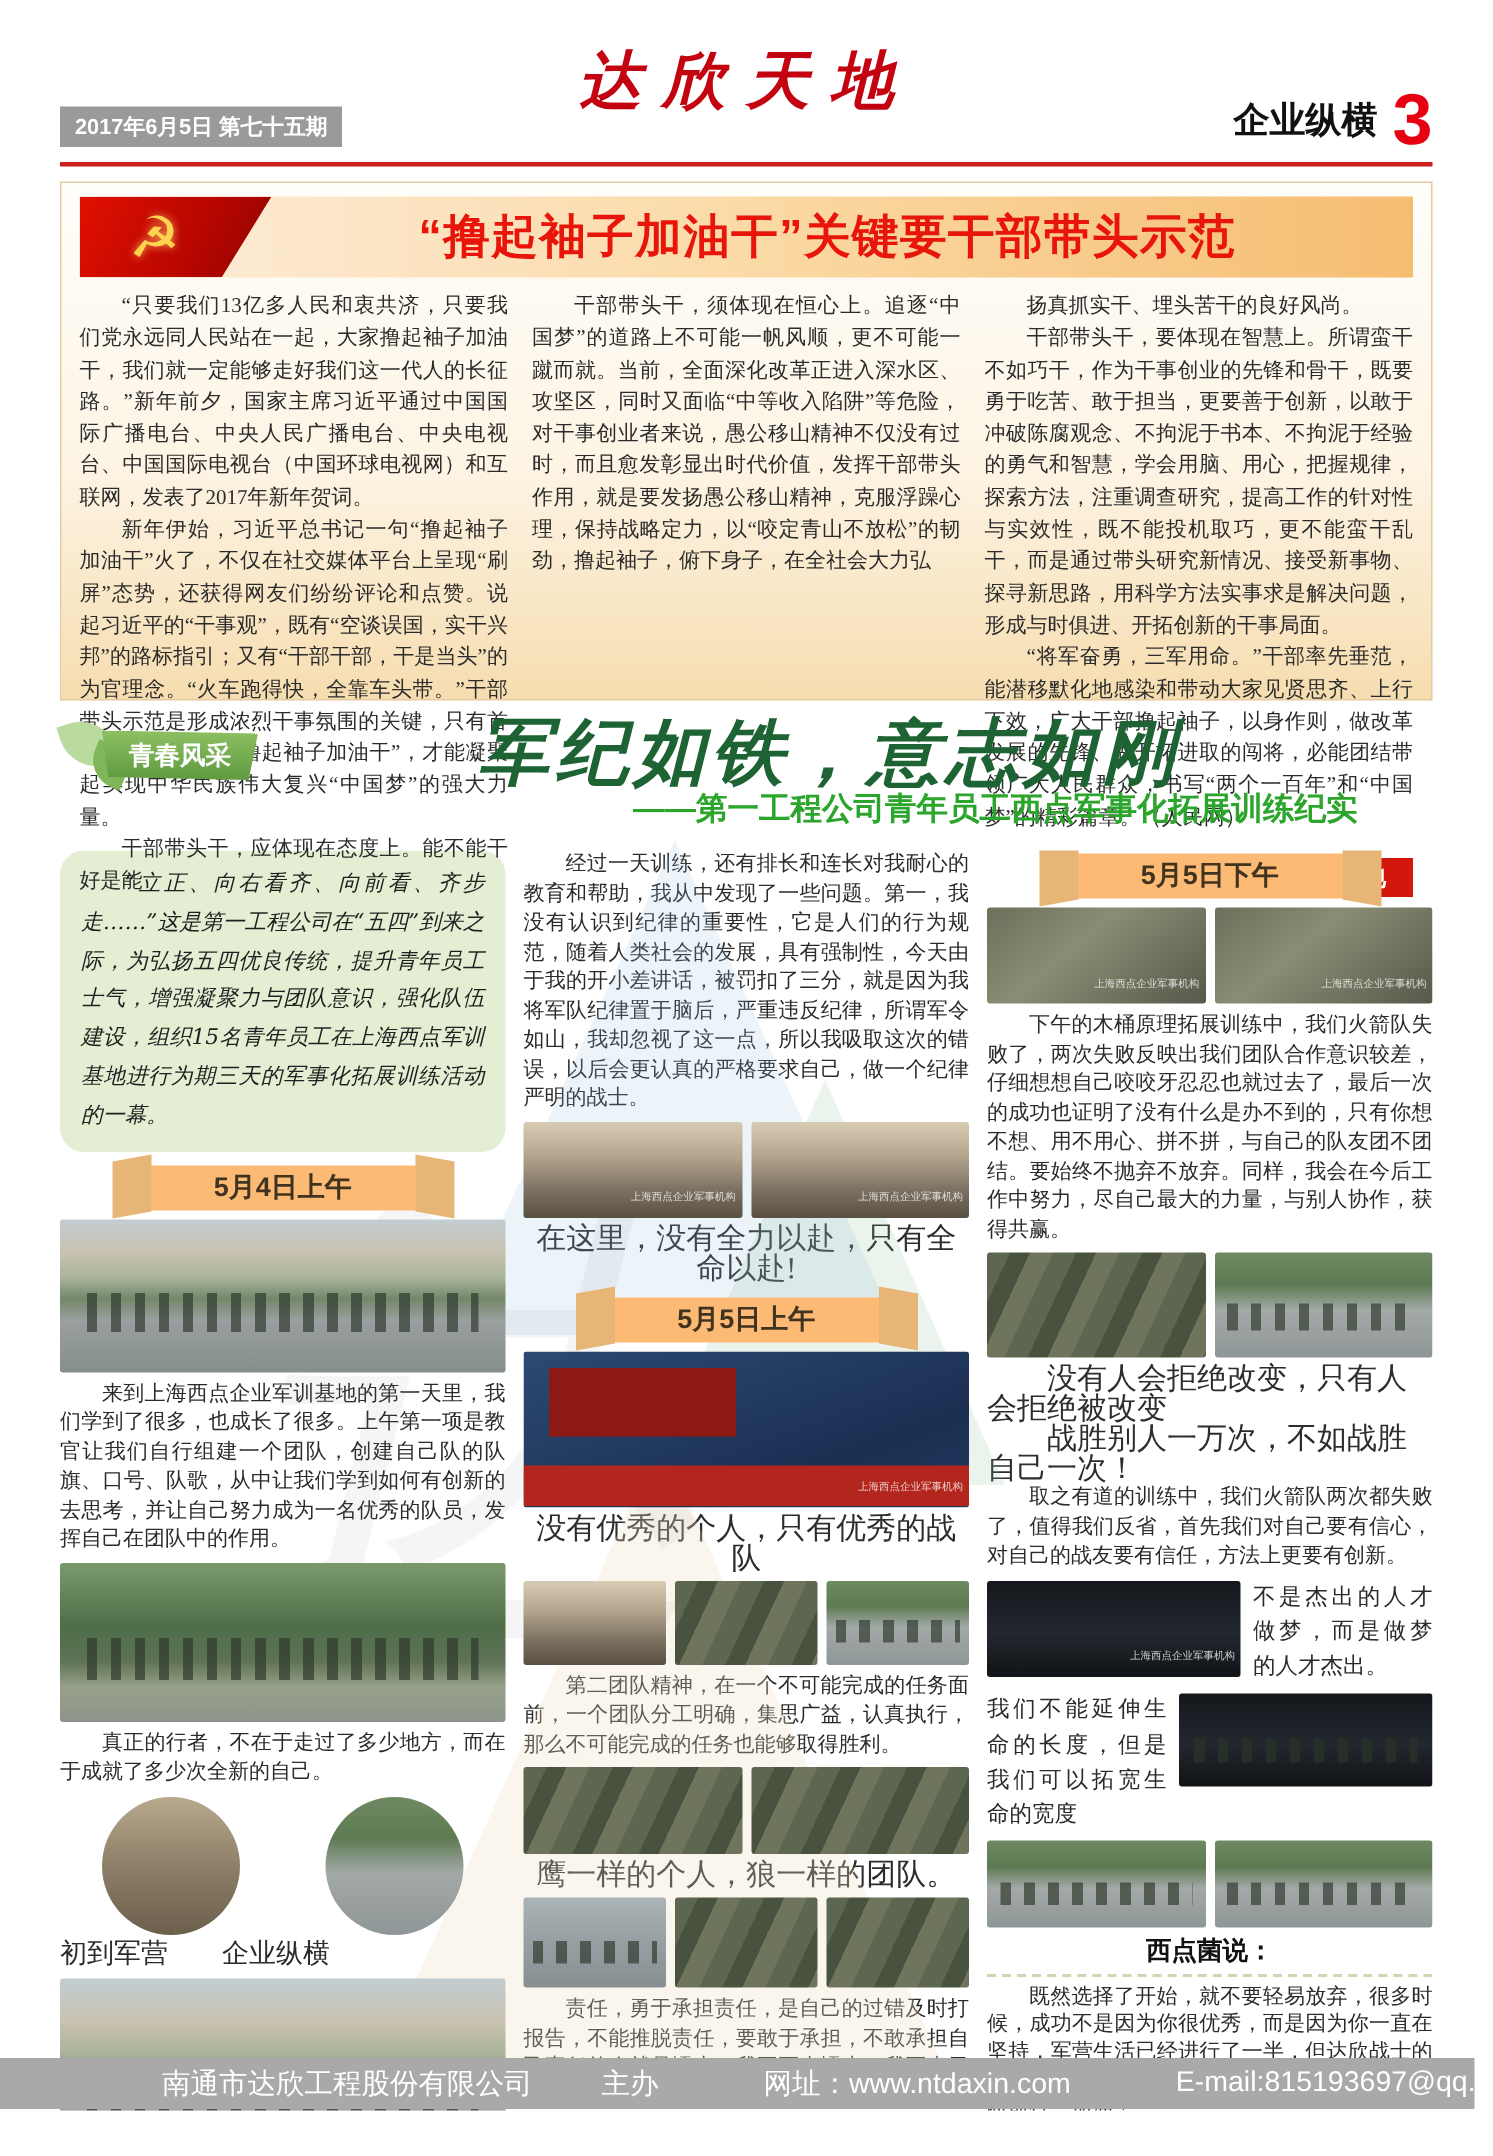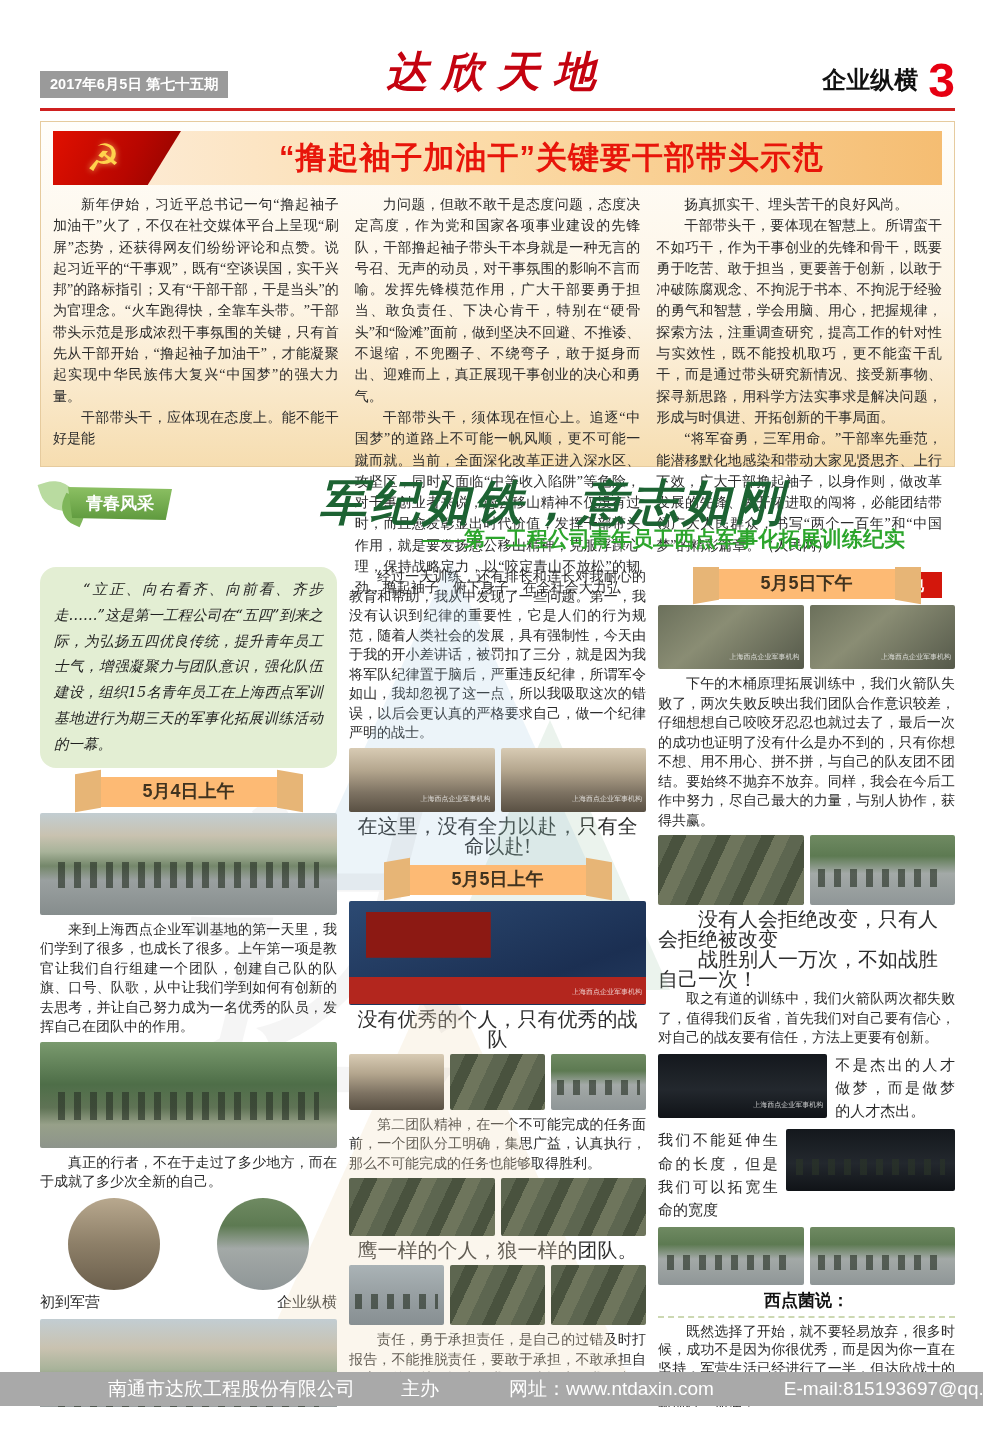--- a/index.html
+++ b/index.html
@@ -7,21 +7,21 @@
         font-family:"Liberation Serif",serif;color:#222;}
   
   .wm{position:absolute;pointer-events:none;}
   .wm-t1{left:300px;top:560px;width:0;height:0;border-left:150px solid transparent;border-right:150px solid transparent;border-bottom:330px solid rgba(150,195,220,.18);}
   .wm-t2{left:430px;top:720px;width:0;height:0;border-left:120px solid transparent;border-right:120px solid transparent;border-bottom:270px solid rgba(130,180,140,.16);}
   .wm-t3{left:250px;top:960px;width:0;height:0;border-left:190px solid transparent;border-right:190px solid transparent;border-bottom:420px solid rgba(242,222,190,.28);}
   .wm-char{left:150px;top:780px;font-size:330px;font-style:italic;color:rgba(110,110,110,.07);font-family:"DejaVu Serif",serif;line-height:1;}
   
   .hdr{position:relative;display:flex;align-items:flex-end;justify-content:space-between;margin:50px 40px 0;height:52px;}
   .hdr-date{background:#9a9a9a;color:#fff;font-family:"Liberation Sans",sans-serif;font-weight:bold;font-size:14.5px;padding:4px 10px;margin-bottom:4px;}
-  .masthead{position:absolute;left:0;right:0;text-align:center;bottom:2px;color:#c40310;font-size:42px;font-weight:bold;font-style:italic;font-family:Liberation Sans, sans-serif;letter-spacing:14px;}
+  .masthead{position:absolute;left:0;right:0;text-align:center;bottom:20px;color:#c40310;font-size:42px;font-weight:bold;font-style:italic;font-family:Liberation Sans, sans-serif;letter-spacing:14px;}
   .hdr-right{display:flex;align-items:flex-end;gap:10px;z-index:1;}
   .hdr-section{font-family:"Liberation Sans",sans-serif;font-weight:bold;font-size:24px;color:#111;margin-bottom:6px;}
   .hdr-num{font-family:"Liberation Sans",sans-serif;font-weight:bold;font-size:48px;line-height:.85;color:#e60012;}
   .red-rule{height:3px;background:#cf2020;margin:6px 40px 10px;}
   
   .a1{box-sizing:border-box;margin:0 40px;border:1px solid #e6cb9e;
       background:linear-gradient(180deg,#fffefb 0%,#fdf4e4 55%,#f6ddb0 100%);
       padding:9px 12px 10px;height:346px;}
   .a1-banner{position:relative;height:54px;display:flex;align-items:center;overflow:hidden;
       background:linear-gradient(90deg,#fdeedd 0%,#fbdaa6 50%,#f5bd72 100%);margin-bottom:9px;}
@@ -84,21 +84,21 @@
   .g-paveg{background:linear-gradient(180deg,#6f8a62 0%,#5d7a52 30%,#a3a9a7 55%,#8f9697 100%);}
   .g-night{background:linear-gradient(180deg,#14181d 0%,#23282e 55%,#101317 100%);}
   .g-indoor{background:linear-gradient(180deg,#b8a88e 0%,#8d7f68 50%,#6b5f4c 100%);}
   .g-faces{background:linear-gradient(140deg,#6b705b 0%,#8a8d74 40%,#55594a 100%);}
   .g-camo{background:repeating-linear-gradient(115deg,#5d6650 0 14px,#49523e 14px 26px,#6e755c 26px 40px);}
   .g-tent{background:
       radial-gradient(ellipse at 42% 42%,#cbb387 0 26%,rgba(0,0,0,0) 27%) ,
       linear-gradient(180deg,#7e9374 0%,#8a978f 35%,#9aa19c 60%,#868e89 100%);}
   .circles{display:flex;justify-content:space-around;margin-top:6px;}
   .circle{width:92px;height:92px;border-radius:50%;overflow:hidden;position:relative;flex:0 0 auto;}
-  .circle-caps{display:flex;justify-content:space-between;font-size:15px;margin-top:3px;}
+  .circle-caps{display:flex;justify-content:flex-start;font-size:18px;margin-top:3px;gap:36px;}
   .qrow{display:flex;gap:8px;margin-top:6px;align-items:stretch;}
   .qrow .photo{width:57%;flex:0 0 auto;}
   .qtext{flex:1;display:flex;align-items:center;font-size:15px;line-height:1.55;text-align:justify;}
   .say-title{text-align:center;font-family:"Liberation Sans",sans-serif;font-weight:bold;font-size:17px;margin-top:6px;color:#111;}
   .dash{border-top:2px dashed #ccd8b2;margin:5px 0;}
   .say-text{font-size:14px;line-height:18.5px;text-indent:2em;text-align:justify;}
   
   .footer{position:absolute;left:0;right:12px;top:1372px;height:34px;background:#a9a9a9;color:#fff;
       display:flex;align-items:center;font-family:"Liberation Sans",sans-serif;font-size:19px;}
   .footer span{white-space:nowrap;}
@@ -129,25 +129,25 @@
 
   <div class="a1">
     <div class="a1-banner">
       <div class="a1-flag">
         <span class="a1-emblem">☭</span>
       </div>
       <div class="a1-title">“撸起袖子加油干”关键要干部带头示范</div>
     </div>
     <div class="a1-cols">
       <div class="a1-col">
+        <p>“只要我们13亿多人民和衷共济，只要我们党永远同人民站在一起，大家撸起袖子加油干，我们就一定能够走好我们这一代人的长征路。”新年前夕，国家主席习近平通过中国国际广播电台、中央人民广播电台、中央电视台、中国国际电视台（中国环球电视网）和互联网，发表了2017年新年贺词。</p>
         <p>新年伊始，习近平总书记一句“撸起袖子加油干”火了，不仅在社交媒体平台上呈现“刷屏”态势，还获得网友们纷纷评论和点赞。说起习近平的“干事观”，既有“空谈误国，实干兴邦”的路标指引；又有“干部干部，干是当头”的为官理念。“火车跑得快，全靠车头带。”干部带头示范是形成浓烈干事氛围的关键，只有首先从干部开始，“撸起袖子加油干”，才能凝聚起实现中华民族伟大复兴“中国梦”的强大力量。</p>
         <p>干部带头干，应体现在态度上。能不能干好是能</p>
       </div>
       <div class="a1-col">
-        <p>力问题，但敢不敢干是态度问题，态度决定高度，作为党和国家各项事业建设的先锋队，干部撸起袖子带头干本身就是一种无言的号召、无声的动员，对干事氛围的影响不言而喻。发挥先锋模范作用，广大干部要勇于担当、敢负责任、下决心肯干，特别在“硬骨头”和“险滩”面前，做到坚决不回避、不推诿、不退缩，不兜圈子、不绕弯子，敢于挺身而出、迎难而上，真正展现干事创业的决心和勇气。</p>
         <p>干部带头干，须体现在恒心上。追逐“中国梦”的道路上不可能一帆风顺，更不可能一蹴而就。当前，全面深化改革正进入深水区、攻坚区，同时又面临“中等收入陷阱”等危险，对干事创业者来说，愚公移山精神不仅没有过时，而且愈发彰显出时代价值，发挥干部带头作用，就是要发扬愚公移山精神，克服浮躁心理，保持战略定力，以“咬定青山不放松”的韧劲，撸起袖子，俯下身子，在全社会大力弘</p>
       </div>
       <div class="a1-col">
         <p>扬真抓实干、埋头苦干的良好风尚。</p>
         <p>干部带头干，要体现在智慧上。所谓蛮干不如巧干，作为干事创业的先锋和骨干，既要勇于吃苦、敢于担当，更要善于创新，以敢于冲破陈腐观念、不拘泥于书本、不拘泥于经验的勇气和智慧，学会用脑、用心，把握规律，探索方法，注重调查研究，提高工作的针对性与实效性，既不能投机取巧，更不能蛮干乱干，而是通过带头研究新情况、接受新事物、探寻新思路，用科学方法实事求是解决问题，形成与时俱进、开拓创新的干事局面。</p>
         <p>“将军奋勇，三军用命。”干部率先垂范，能潜移默化地感染和带动大家见贤思齐、上行下效，广大干部撸起袖子，以身作则，做改革发展的先锋、做开拓进取的闯将，必能团结带领广大人民群众，书写“两个一百年”和“中国梦”的精彩篇章。（人民网）</p>
         <span class="badge">党建园地</span>
       </div>
     </div>
   </div>

